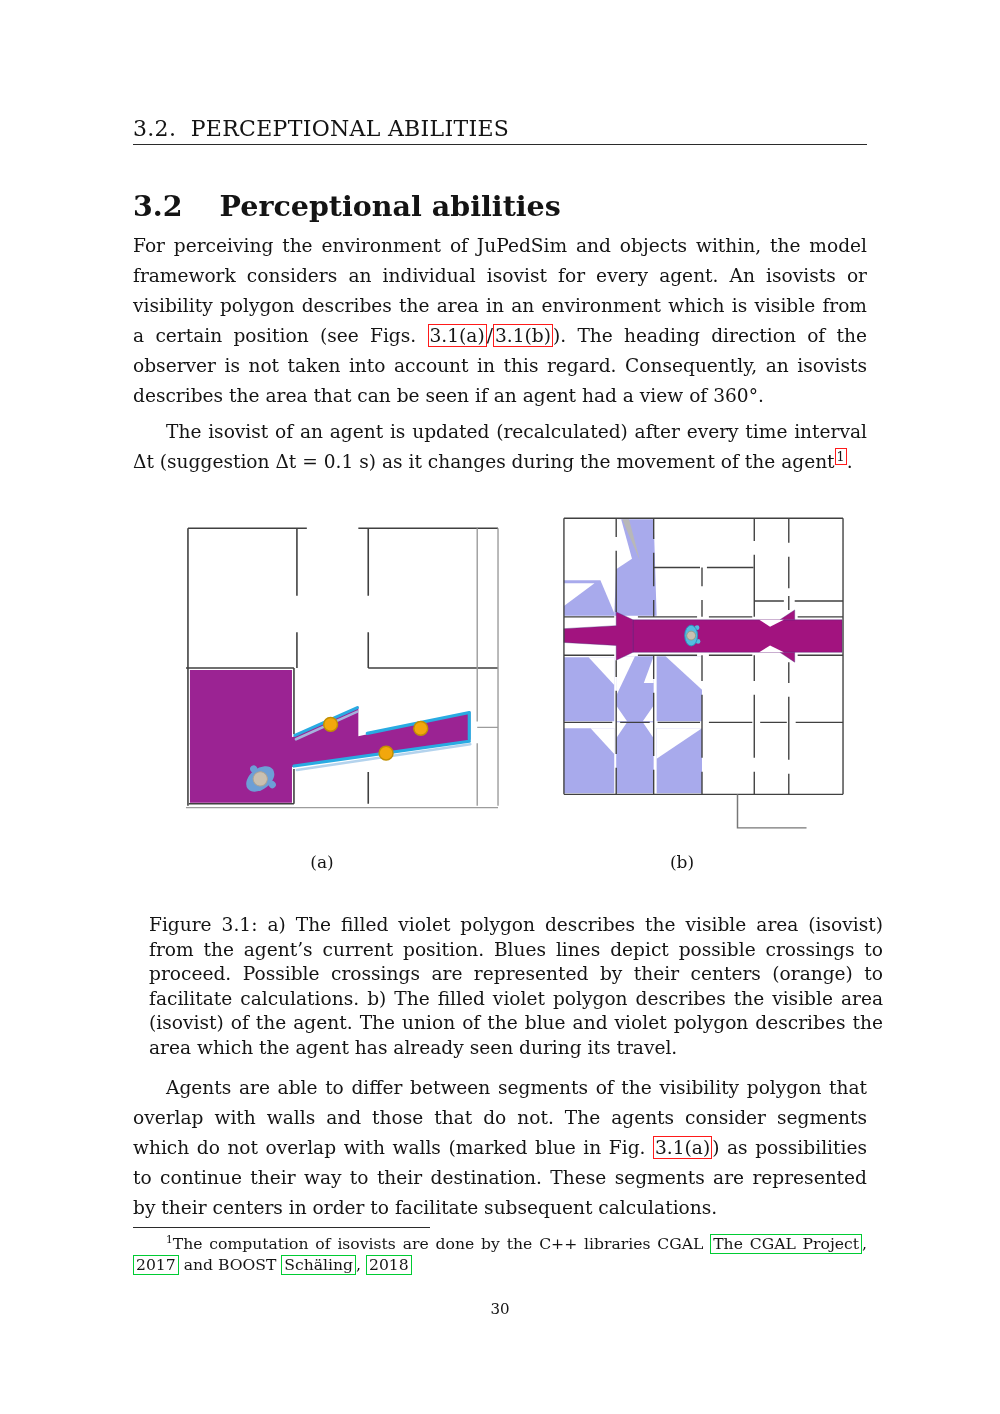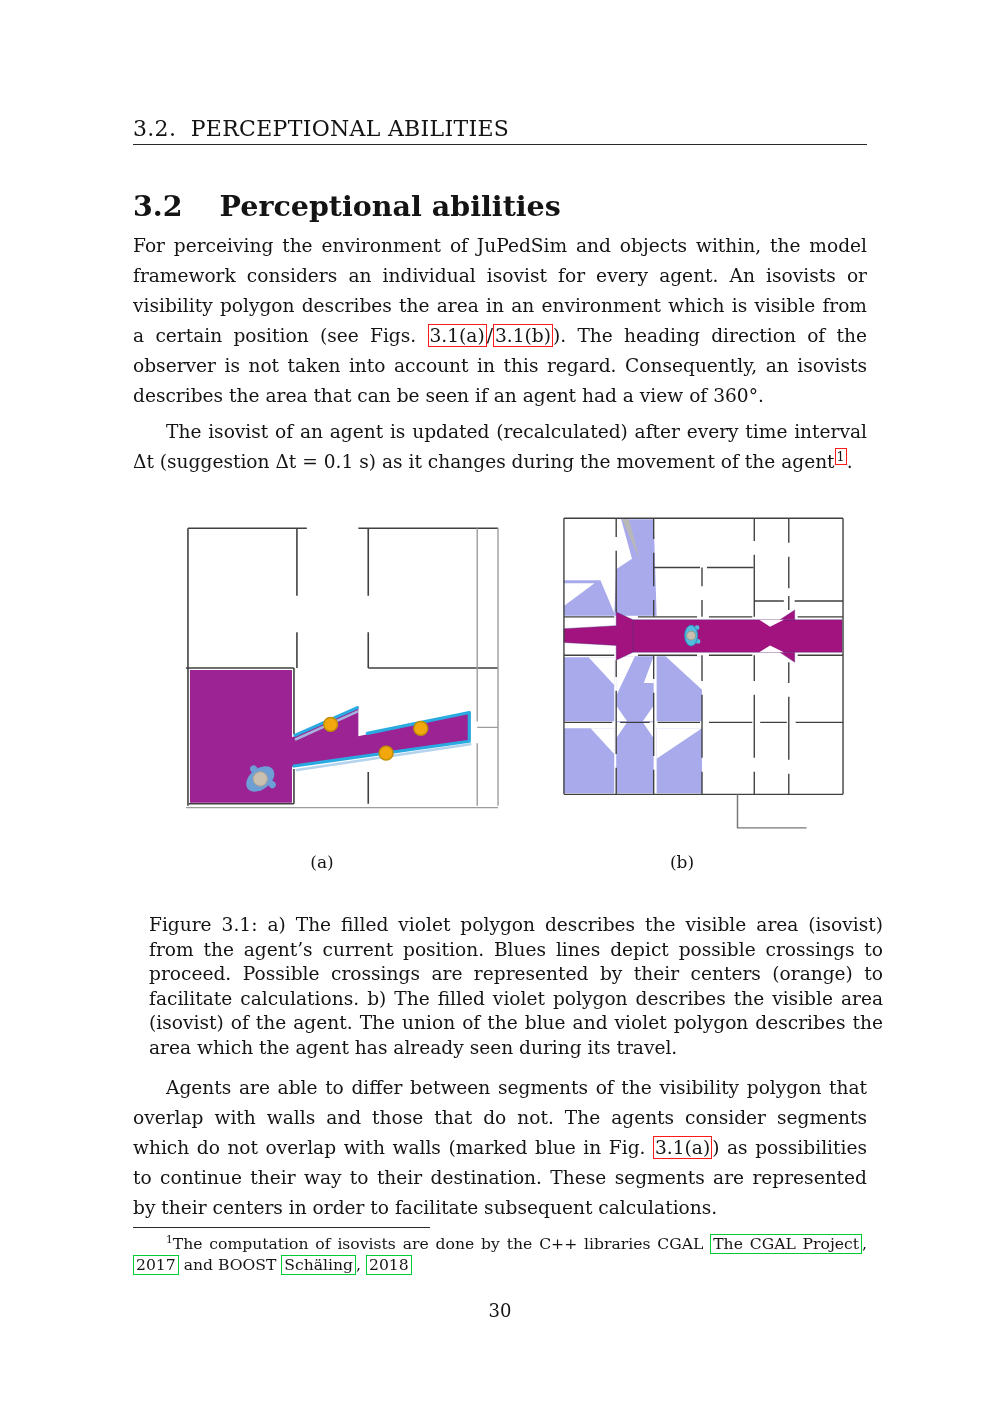--- a/index.html
+++ b/index.html
@@ -16,21 +16,21 @@
   .indent{text-indent:33px;}
   .fig{position:absolute;}
   .fig-a{left:183px;top:517px;width:317px;height:294px;}
   .fig-b{left:559px;top:517px;width:286px;height:318px;}
   .subcap{position:absolute;top:852px;font-size:17px;width:120px;text-align:center;}
   .subcap.a{left:262px;}
   .subcap.b{left:622px;}
   .caption{position:absolute;left:133px;top:897px;width:734px;margin:16px;font-size:18.6px;line-height:24.6px;text-align:justify;}
   .fnrule{position:absolute;left:133px;top:1227px;width:297px;height:1.2px;background:#2b2b2b;}
   .footnote{position:absolute;left:133px;top:1234px;width:734px;margin:0;font-size:15.6px;line-height:20.5px;text-align:justify;}
-  .pagenum{position:absolute;left:133px;top:1300px;width:734px;text-align:center;font-size:18px;}
+  .pagenum{position:absolute;left:133px;top:1300px;width:734px;text-align:center;font-size:15px;}
   sup{font-size:68%;line-height:0;}
   .redbox{border:1.4px solid var(--link-red);padding:0 1px;}
   .greenbox{border:1.4px solid var(--cite-green);padding:0 2px;}
   .math{}
   svg{display:block;}
   .wallD{stroke:var(--wall-dark);stroke-width:1.6;fill:none;}
   .wallL{stroke:var(--wall-light);stroke-width:1.4;fill:none;}
   .wallDb{stroke:var(--wall-dark);stroke-width:1.4;fill:none;}
   .violetFill{fill:var(--violet);}
   .periFill{fill:var(--periwinkle);}

